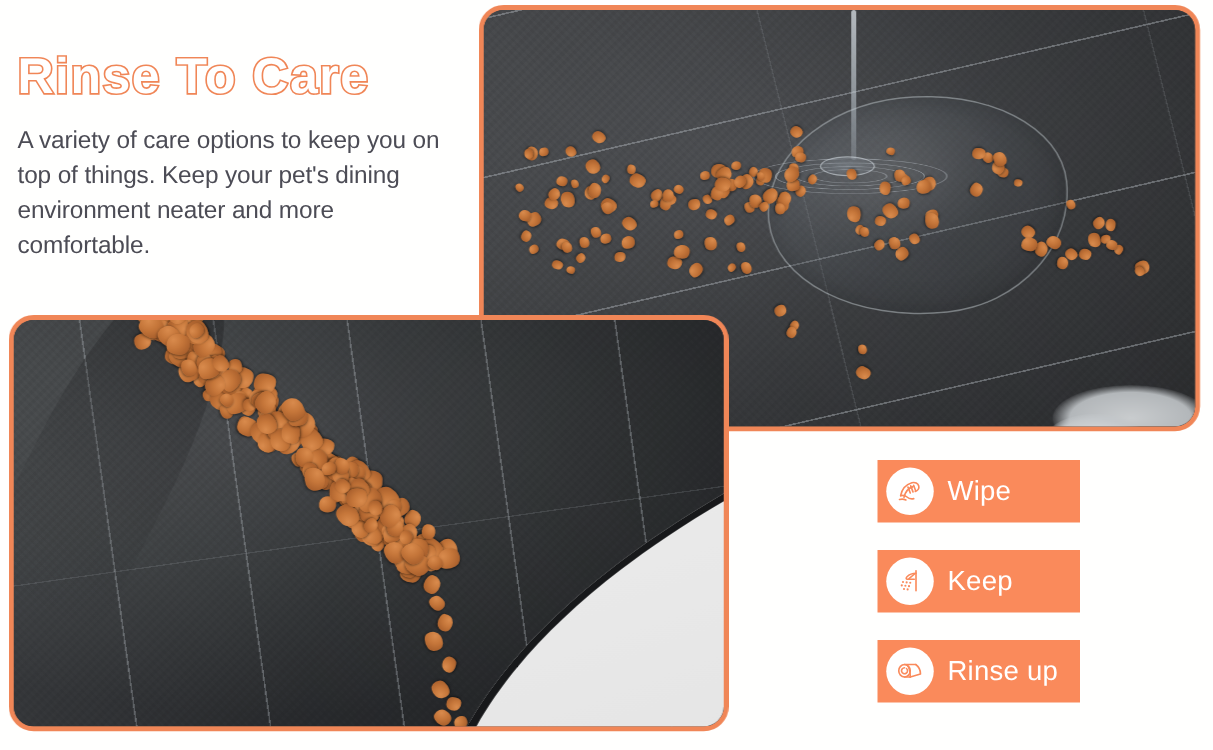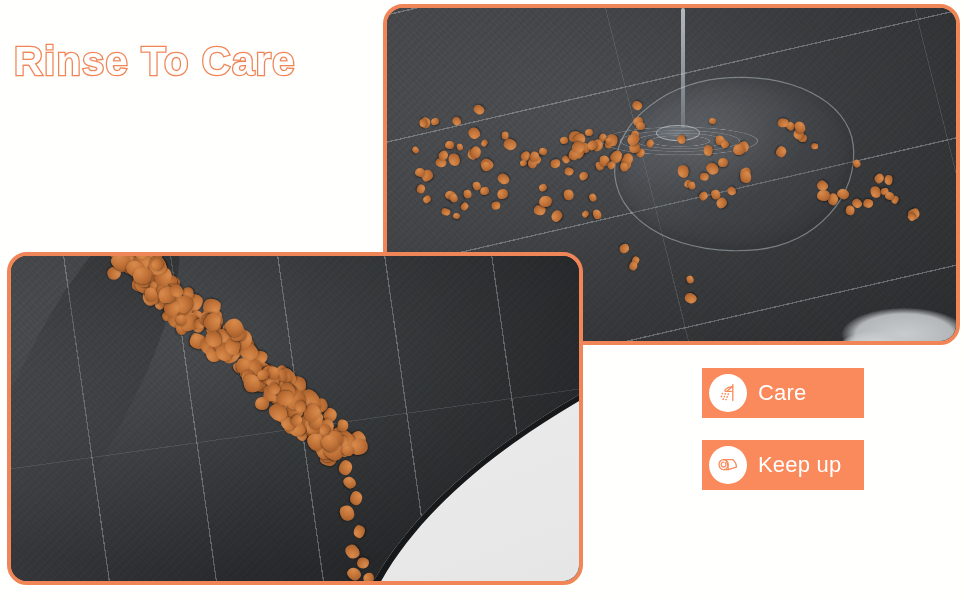--- a/index.html
+++ b/index.html
@@ -228,20 +228,21 @@
     line-height:1;
   }
 </style>
 </head>
 <body>
 
 <div class="page">
 
   <div class="text-block">
     <div class="headline">Rinse To Care</div>
+    <div class="body-copy">A variety of care options to keep you on top of things. Keep your pet's dining environment neater and more comfortable.</div>
   </div>
 
   <div class="panel panel-top-right">
     <div class="photo">
       <div class="mat-surface"></div>
       <div class="planks-tr"></div>
       <div class="planks-tr-2"></div>
       <div class="grain"></div>
 
       <div class="puddle"></div>
@@ -637,20 +638,36 @@
           <div class="kib" style="left: 58.8%; top: 89%; width: 15px; height: 13.2px; border-radius: 46% 54% 40% 60% / 58% 44% 56% 42%; transform: rotate(222.051deg);"></div>
           <div class="kib" style="left: 61%; top: 93%; width: 12px; height: 10.56px; border-radius: 46% 54% 40% 60% / 58% 44% 56% 42%; transform: rotate(180.319deg);"></div>
           <div class="kib" style="left: 59.2%; top: 96%; width: 14px; height: 12.32px; border-radius: 46% 54% 40% 60% / 58% 44% 56% 42%; transform: rotate(28.6817deg);"></div>
           <div class="kib" style="left: 62%; top: 97.5%; width: 11px; height: 9.68px; border-radius: 46% 54% 40% 60% / 58% 44% 56% 42%; transform: rotate(328.022deg);"></div>
         </div>
     </div>
   </div>
 
   <div class="badges">
 
+    <div class="badge">
+      <div class="badge-icon">
+        <svg width="26" height="26" viewBox="0 0 26 26">
+          <g fill="none" stroke="#FA8A5B" stroke-width="1.3" stroke-linecap="round" stroke-linejoin="round">
+            <path d="M5.5 16.5 C6.5 11.5 10 7.5 14.5 6.2 C17 5.5 19.5 6.6 20 8.8 C20.5 11 19 12.5 17.2 13.2"></path>
+            <path d="M8.2 17.8 C9.2 13.6 12 10.4 15.4 9.3"></path>
+            <path d="M11.4 9.6 L13.2 14.4"></path>
+            <path d="M13.6 8.7 L15.4 13.5"></path>
+            <path d="M15.9 8.2 L17.5 12.6"></path>
+            <path d="M5.6 16.6 C7 16.1 9 16.3 10.3 17.4 C12 18.9 13.9 19.4 16 18.9"></path>
+            <path d="M4.6 19.6 C6.6 19.1 8.4 19.3 9.7 20"></path>
+          </g>
+        </svg>
+      </div>
+      <span class="badge-label">Wipe</span>
+    </div>
 
     <div class="badge">
       <div class="badge-icon">
         <svg width="26" height="26" viewBox="0 0 26 26">
           <g fill="none" stroke="#FA8A5B" stroke-width="1.3" stroke-linecap="round" stroke-linejoin="round">
             <path d="M17.8 4.6 L17.8 20.6"></path>
             <path d="M17.8 6.6 C15 6.6 12.4 7.6 10.6 9.4 C9.6 10.4 9.8 11.4 11 11.4 L16.4 11.4"></path>
             <path d="M16.6 7.2 L12.2 10.9"></path>
           </g>
           <g fill="#FA8A5B">
@@ -658,33 +675,33 @@
             <circle cx="10.3" cy="13.9" r="0.85"></circle>
             <circle cx="13.2" cy="14.2" r="0.85"></circle>
             <circle cx="6.4" cy="16.3" r="0.85"></circle>
             <circle cx="9.3" cy="16.6" r="0.85"></circle>
             <circle cx="12.2" cy="16.9" r="0.85"></circle>
             <circle cx="8.2" cy="19.2" r="0.85"></circle>
             <circle cx="11.1" cy="19.5" r="0.85"></circle>
           </g>
         </svg>
       </div>
-      <span class="badge-label">Care</span>
+      <span class="badge-label">Keep</span>
     </div>
 
     <div class="badge">
       <div class="badge-icon">
         <svg width="26" height="26" viewBox="0 0 26 26">
           <g fill="none" stroke="#FA8A5B" stroke-width="1.3" stroke-linecap="round" stroke-linejoin="round">
             <ellipse cx="8.6" cy="12.6" rx="4.6" ry="5"></ellipse>
             <path d="M8.6 12.6 m0 -2.4 a2.4 2.4 0 1 0 1.6 0.6"></path>
             <path d="M8.6 7.6 L17.6 7.6"></path>
             <path d="M13.2 17.6 L8.6 17.6"></path>
             <path d="M17.6 7.6 C20 9.4 21.4 12.4 21.4 15.2 L13.2 17.6"></path>
             <path d="M13.2 17.6 C13.2 14.6 12.6 10 10.6 8"></path>
           </g>
         </svg>
       </div>
-      <span class="badge-label">Keep up</span>
+      <span class="badge-label">Rinse up</span>
     </div>
 
   </div>
 </div>
 
 </body></html>

